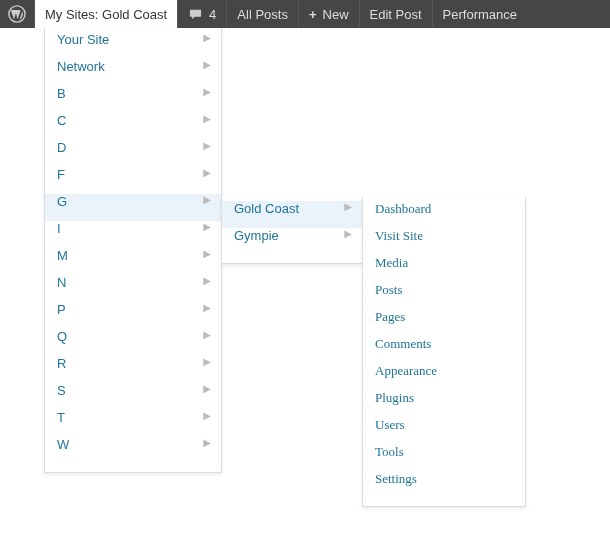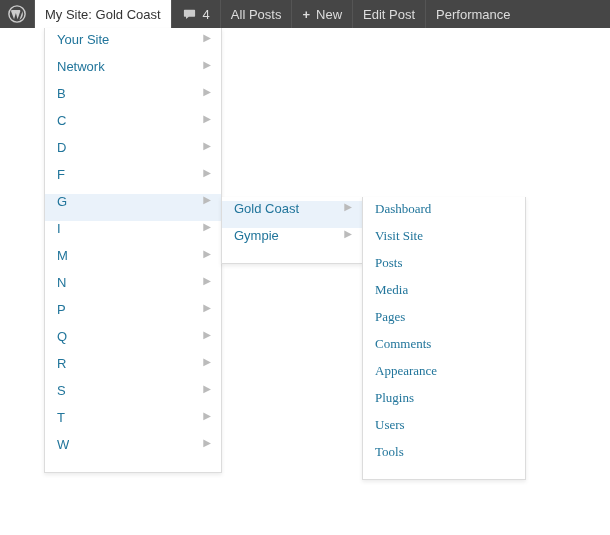--- a/index.html
+++ b/index.html
@@ -29,21 +29,21 @@
 <div class="adminbar">
   <div class="ab-item logo">
     <span>
       <svg width="18" height="18" viewBox="0 0 20 20" fill="#ccc">
             <circle cx="10" cy="10" r="9" fill="none" stroke="#ccc" stroke-width="1.6"></circle>
             <path d="M3.5 7.2l3.2 8.6L8.8 9l1.8 6.8 3-8.6c.3-.9-.1-1.7-1.1-1.7H4.6c-.9 0-1.4.8-1.1 1.7zM15.7 6.6c.5 1 .8 2.1.8 3.4 0 2.8-1.5 5.3-3.8 6.6l2.9-8.4c.1-.5.1-1.1.1-1.6z"></path>
           </svg>
     </span>
   </div>
   <div class="ab-item active">
-    <span class="lbl">My Site: Gold Coast</span>
+    <span class="lbl">My Sites: Gold Coast</span>
   </div>
   <div class="ab-item">
     <span class="glyph">
       <svg width="15" height="14" viewBox="0 0 20 20" fill="#ccc">
             <path d="M3 4h14a1 1 0 011 1v8a1 1 0 01-1 1H9l-4 3v-3H3a1 1 0 01-1-1V5a1 1 0 011-1z"></path>
           </svg>
     </span>
     <span>4</span>
   </div>
   <div class="ab-item">
@@ -139,39 +139,42 @@
         </div>
       </div>
   <div class="menu col3" id="col3">
         <div class="row">
           <span class="lbl">Dashboard</span>
         </div>
         <div class="row">
           <span class="lbl">Visit Site</span>
         </div>
         <div class="row">
-          <span class="lbl">Posts</span>
+          <span class="lbl">Media</span>
         </div>
         <div class="row">
-          <span class="lbl">Media</span>
+          <span class="lbl">Posts</span>
         </div>
         <div class="row">
           <span class="lbl">Pages</span>
         </div>
         <div class="row">
           <span class="lbl">Comments</span>
         </div>
         <div class="row">
           <span class="lbl">Appearance</span>
         </div>
         <div class="row">
           <span class="lbl">Plugins</span>
         </div>
         <div class="row">
           <span class="lbl">Users</span>
         </div>
         <div class="row">
           <span class="lbl">Tools</span>
         </div>
+        <div class="row">
+          <span class="lbl">Settings</span>
+        </div>
       </div>
 </div>
 
 </div>
 
 </body></html>

